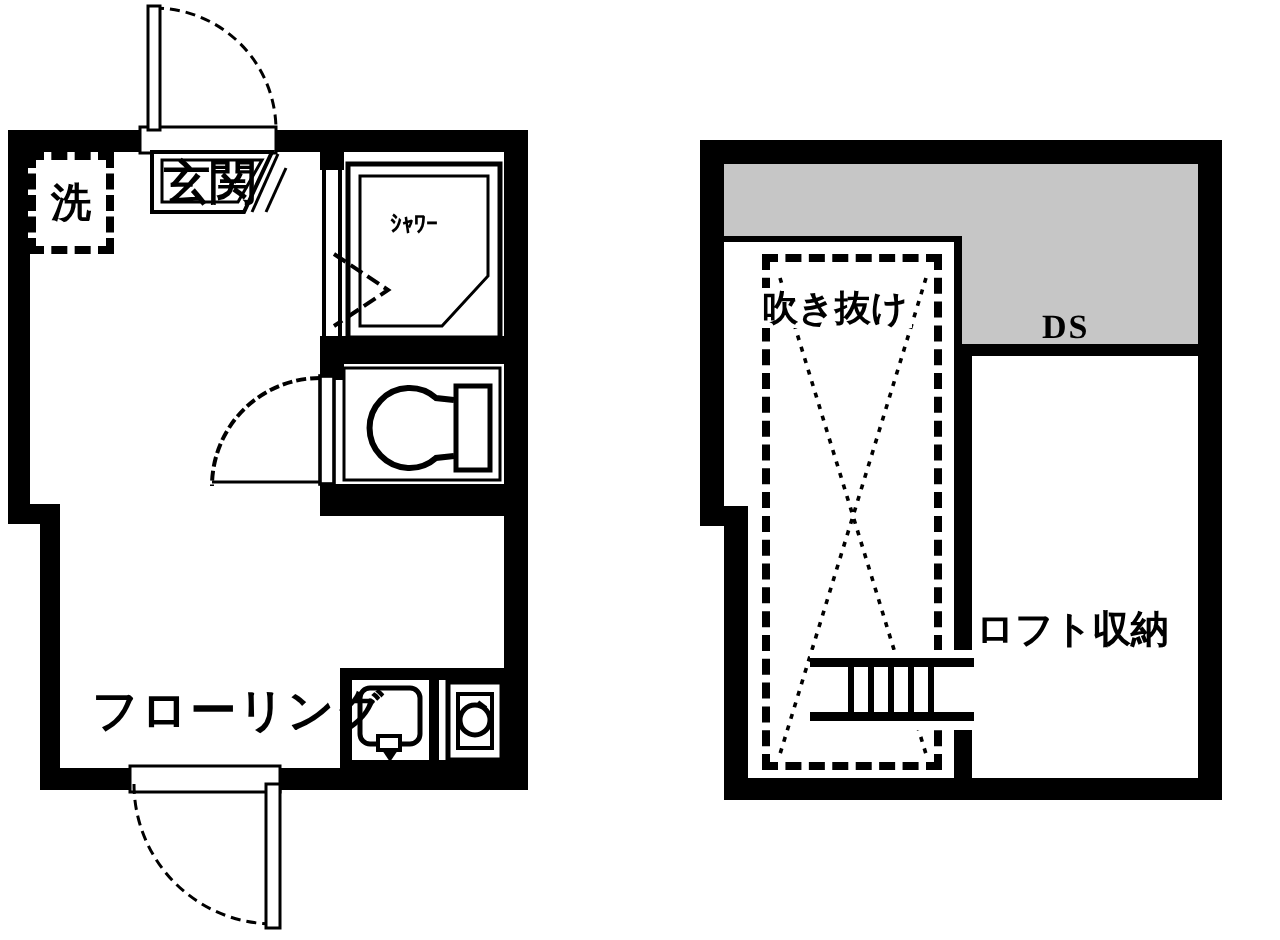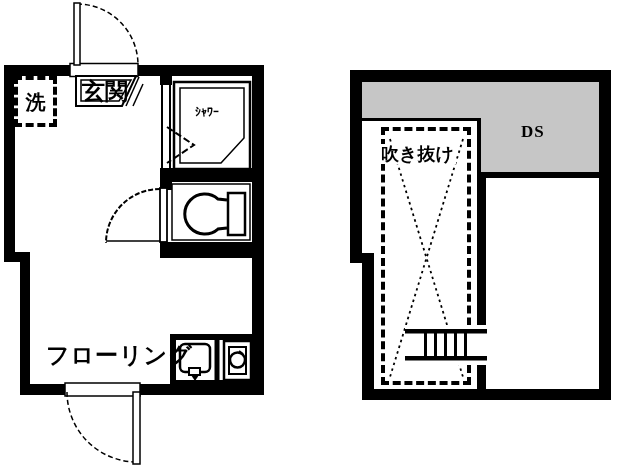--- a/index.html
+++ b/index.html
@@ -18,21 +18,21 @@
   .fill-white{position:absolute;background:var(--background);}
   .dashedbox{position:absolute;border:4px dashed var(--wall);background:transparent;box-sizing:border-box;}
   .washerbox{position:absolute;border:4px dashed var(--wall);background:var(--background);box-sizing:border-box;
              display:flex;align-items:center;justify-content:center;}
   .lbl{position:absolute;color:var(--wall);font-weight:bold;white-space:nowrap;line-height:1;}
   .lbl-genkan{font-size:23px;}
   .lbl-sen{font-size:20px;}
   .lbl-shower{font-size:12px;font-weight:bold;}
   .lbl-floor{font-size:23px;letter-spacing:1px;}
   .lbl-void{font-size:18px;background:var(--background);padding:1px 2px;}
-  .lbl-ds{font-size:17px;font-family:"Liberation Serif", serif;letter-spacing:1px;}
+  .lbl-ds{font-size:17px;font-family:"Liberation Serif", serif;letter-spacing:1px;margin-top:32px;}
   .lbl-loft{font-size:19px;background:var(--background);}
   svg{position:absolute;left:0;top:0;pointer-events:none;}
 </style>
 </head>
 <body>
 
 <div class="canvas">
 
   <div class="fill-gray" style="left:362px;top:82px;width:237px;height:96px;"></div>
   <div class="fill-white" style="left:362px;top:120px;width:116px;height:269px;"></div>
@@ -138,14 +138,15 @@
       <path d="M 67 392 A 70 70 0 0 0 137 462" fill="none" stroke="#000" stroke-width="1.5" stroke-dasharray="5,3"></path>
       <rect x="133" y="392" width="7" height="72" fill="#fff" stroke="#000" stroke-width="1.5"></rect>
     </g>
   </svg>
 
   <div class="lbl lbl-genkan" style="left:82px;top:80px;">玄関</div>
   <div class="lbl lbl-shower" style="left:195px;top:106px;">ｼｬﾜｰ</div>
   <div class="lbl lbl-floor" style="left:46px;top:344px;text-align:right;">フローリング</div>
   <div class="lbl lbl-void" style="left:379px;top:144px;">吹き抜け</div>
   <div class="lbl lbl-ds" style="left:521px;top:123px;">DS</div>
+  <div class="lbl lbl-loft" style="left:488px;top:306px;">ロフト収納</div>
 
 </div>
 
 </body></html>

